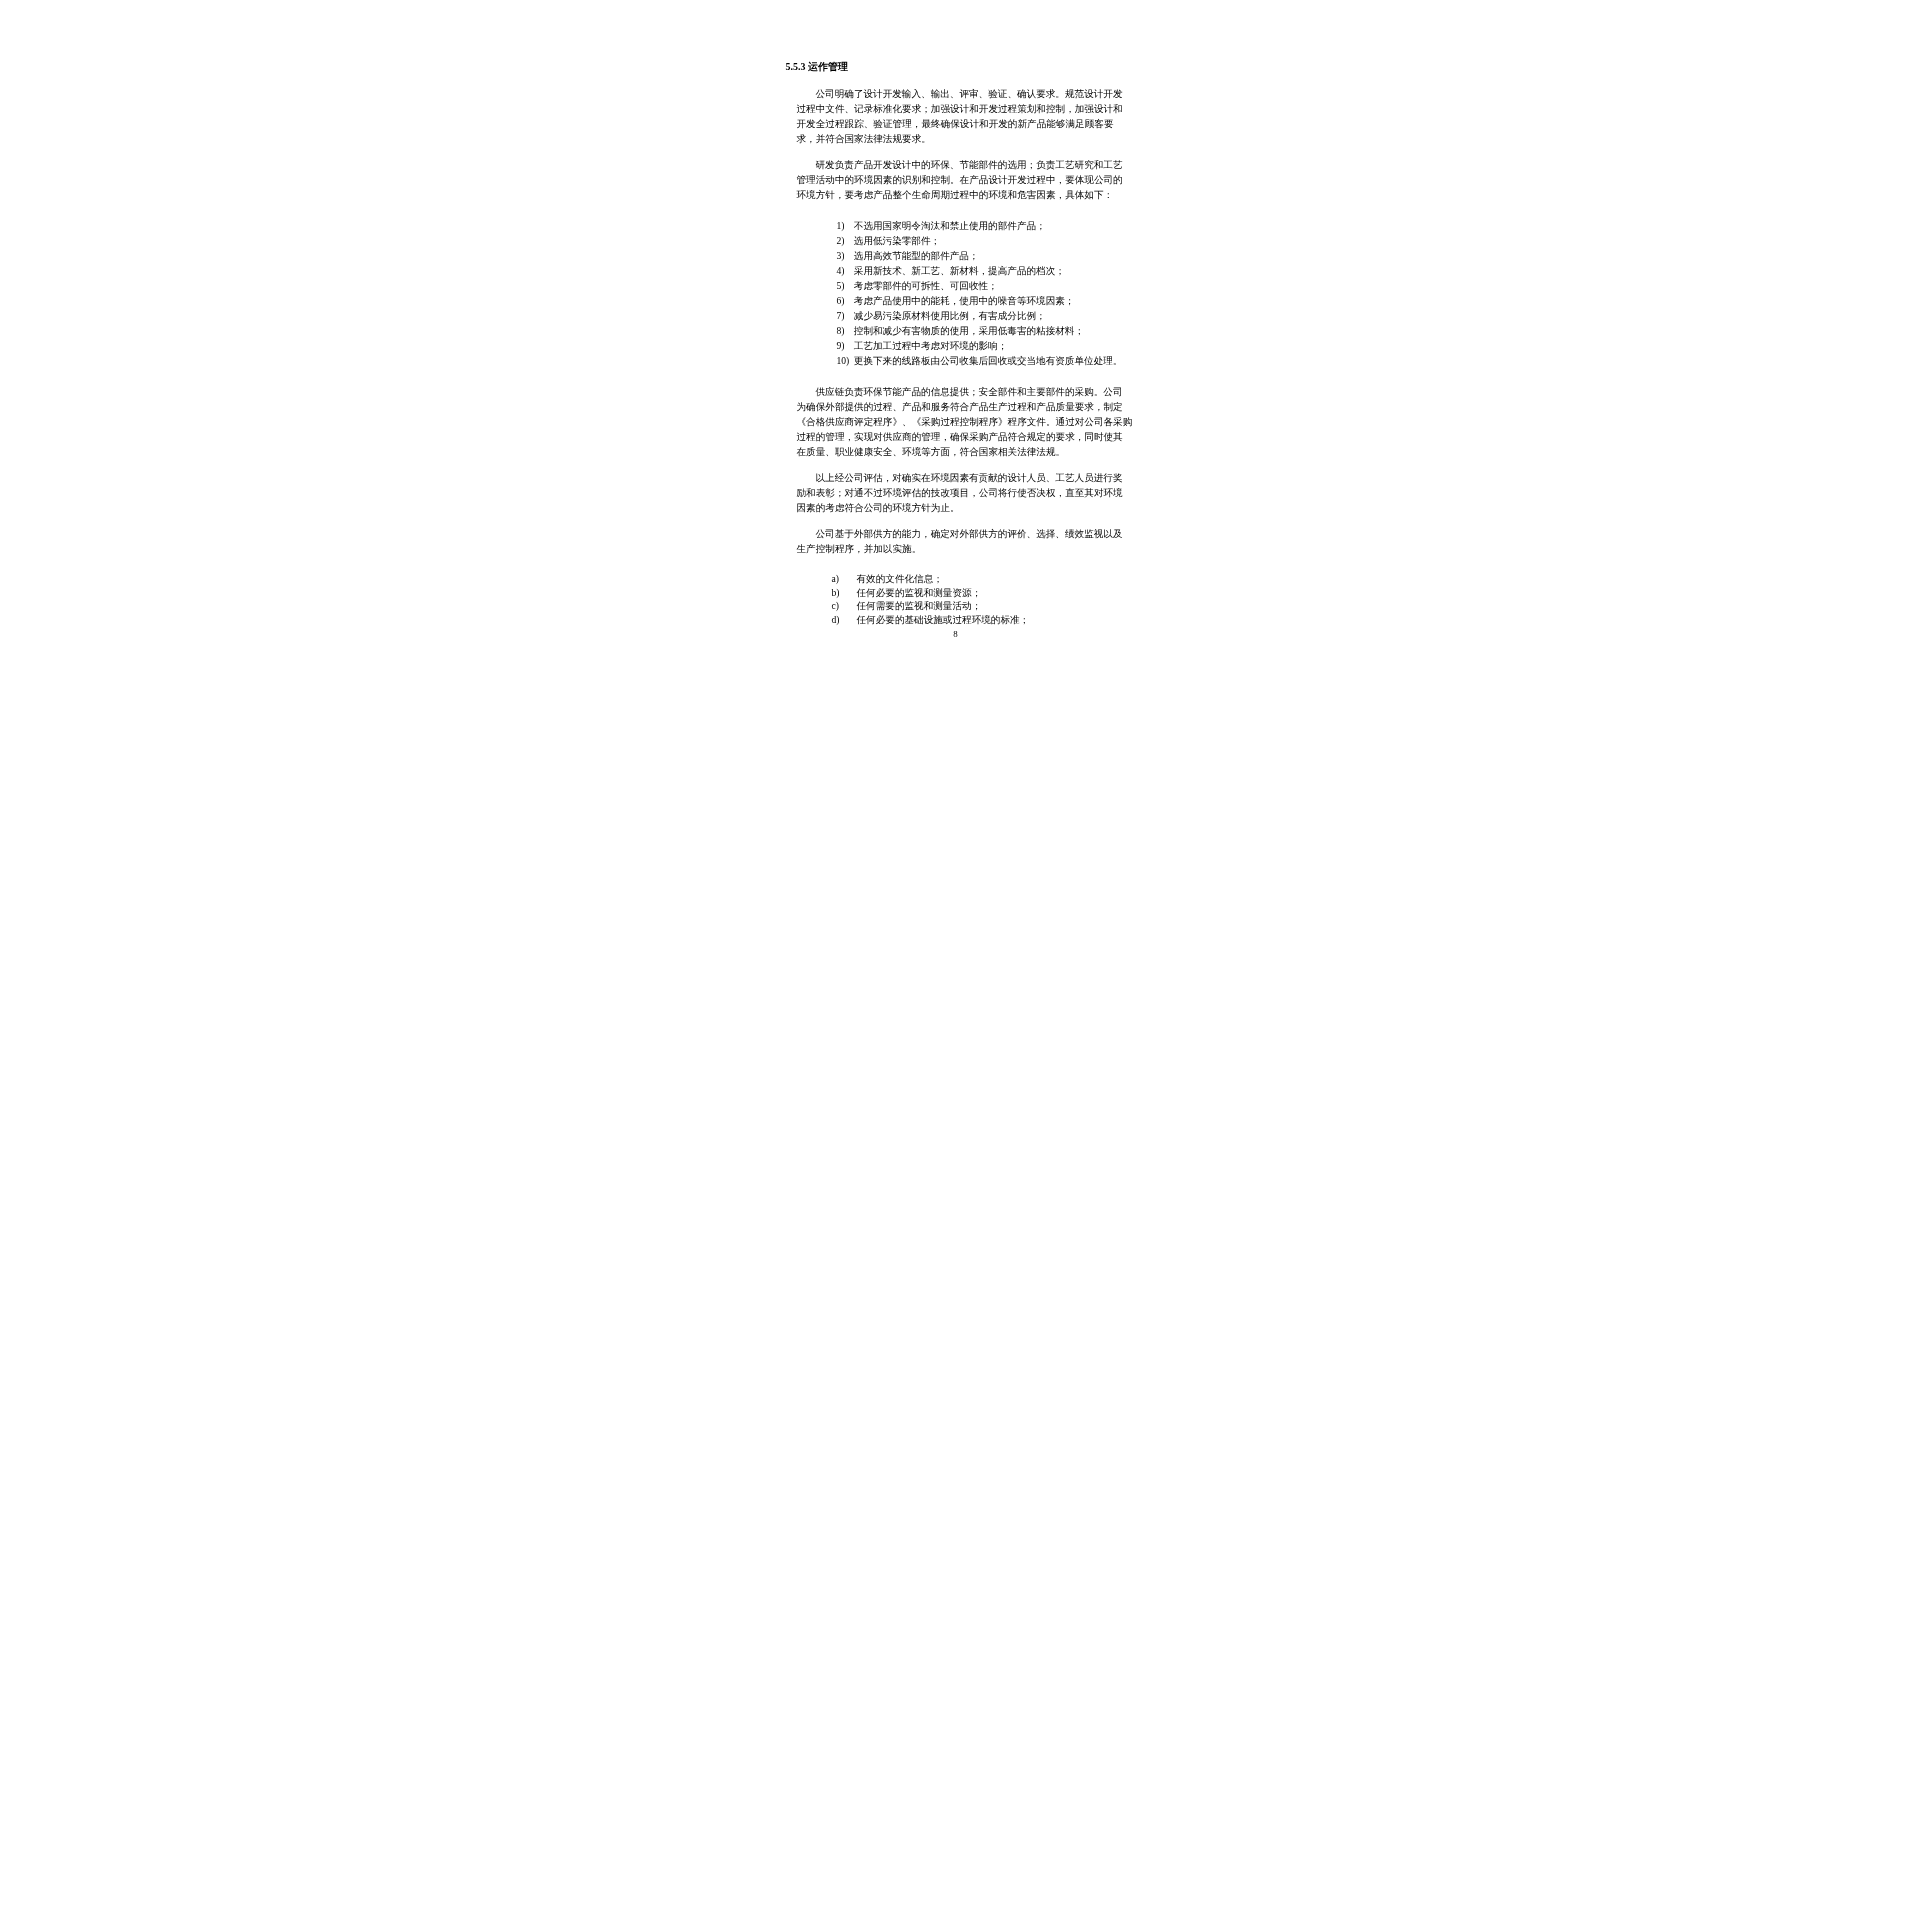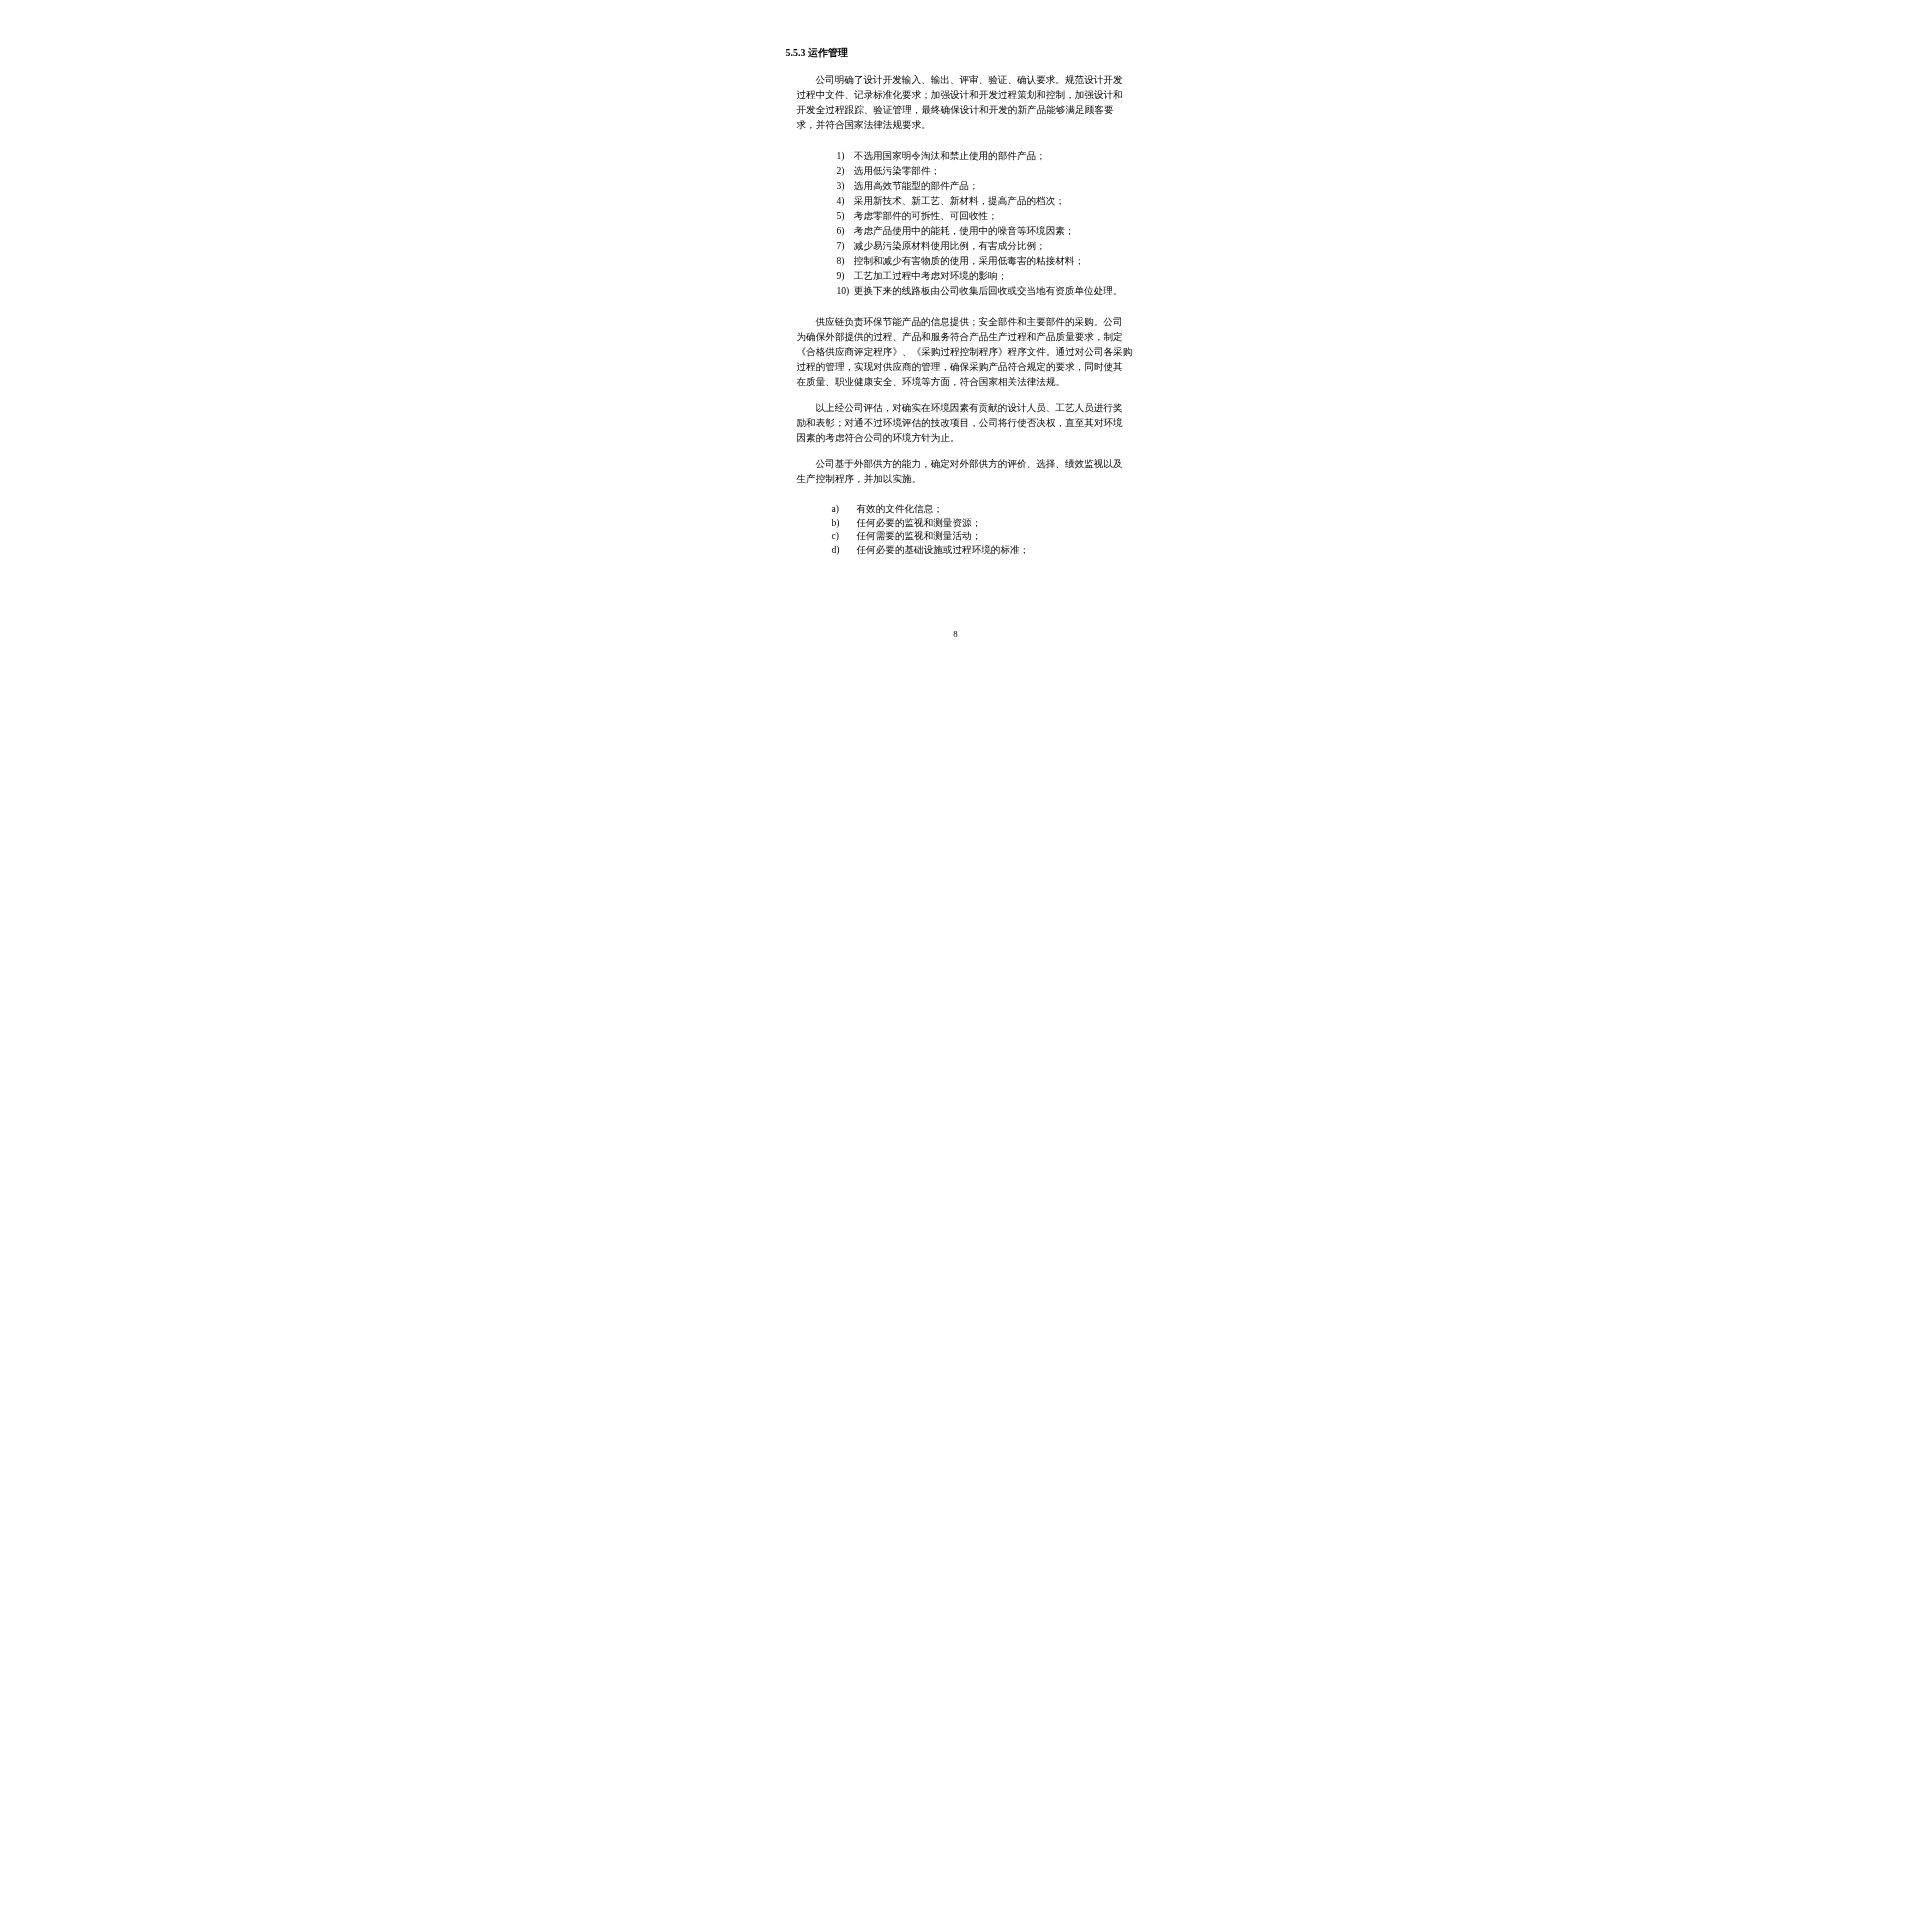--- a/index.html
+++ b/index.html
@@ -9,21 +9,21 @@
     width: 478px;
     height: 676px;
     margin: 0 auto;
     background: #ffffff;
     color: #000000;
     font-family: "Liberation Serif", "DejaVu Serif", serif;
     overflow: hidden;
   }
   .content {
     position: absolute;
-    top: 45px;
+    top: 59px;
     left: 69px;
     width: 339px;
   }
   .heading {
     font-size: 10px;
     font-weight: 700;
     line-height: 16px;
     margin: 0 0 1.9px 0;
   }
   .para { margin: 11px; }
@@ -65,20 +65,25 @@
 <div class="page">
   <div class="content">
     <h3 class="heading">5.5.3 运作管理</h3>
     <div>
         <div class="para">
           <div class="line indent fill">公司明确了设计开发输入、输出、评审、验证、确认要求。规范设计开发</div>
           <div class="line fill">过程中文件、记录标准化要求；加强设计和开发过程策划和控制，加强设计和</div>
           <div class="line fill">开发全过程跟踪、验证管理，最终确保设计和开发的新产品能够满足顾客要</div>
           <div class="line">求，并符合国家法律法规要求。</div>
         </div>
+        <div class="para">
+          <div class="line indent fill">研发负责产品开发设计中的环保、节能部件的选用；负责工艺研究和工艺</div>
+          <div class="line fill">管理活动中的环境因素的识别和控制。在产品设计开发过程中，要体现公司的</div>
+          <div class="line">环境方针，要考虑产品整个生命周期过程中的环境和危害因素，具体如下：</div>
+        </div>
         <div class="list">
           <div class="li"><span class="marker">1)</span><span class="txt">不选用国家明令淘汰和禁止使用的部件产品；</span></div>
           <div class="li"><span class="marker">2)</span><span class="txt">选用低污染零部件；</span></div>
           <div class="li"><span class="marker">3)</span><span class="txt">选用高效节能型的部件产品；</span></div>
           <div class="li"><span class="marker">4)</span><span class="txt">采用新技术、新工艺、新材料，提高产品的档次；</span></div>
           <div class="li"><span class="marker">5)</span><span class="txt">考虑零部件的可拆性、可回收性；</span></div>
           <div class="li"><span class="marker">6)</span><span class="txt">考虑产品使用中的能耗，使用中的噪音等环境因素；</span></div>
           <div class="li"><span class="marker">7)</span><span class="txt">减少易污染原材料使用比例，有害成分比例；</span></div>
           <div class="li"><span class="marker">8)</span><span class="txt">控制和减少有害物质的使用，采用低毒害的粘接材料；</span></div>
           <div class="li"><span class="marker">9)</span><span class="txt">工艺加工过程中考虑对环境的影响；</span></div>

